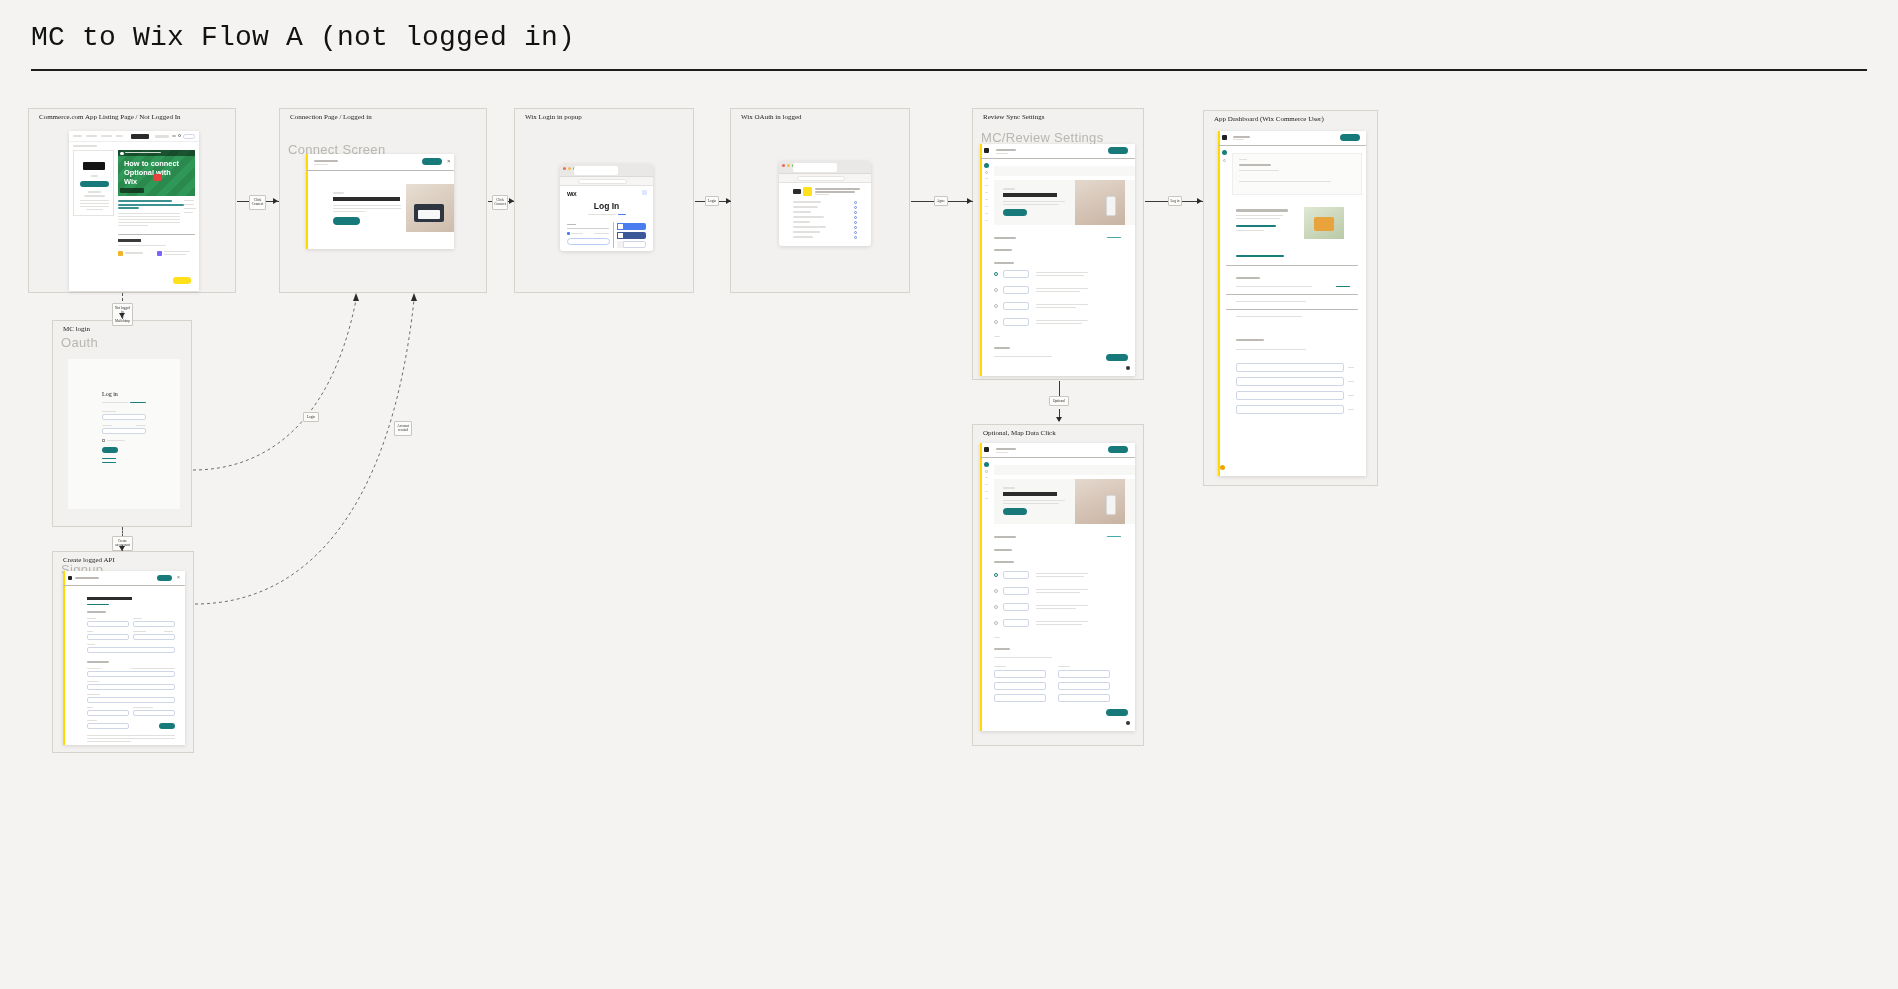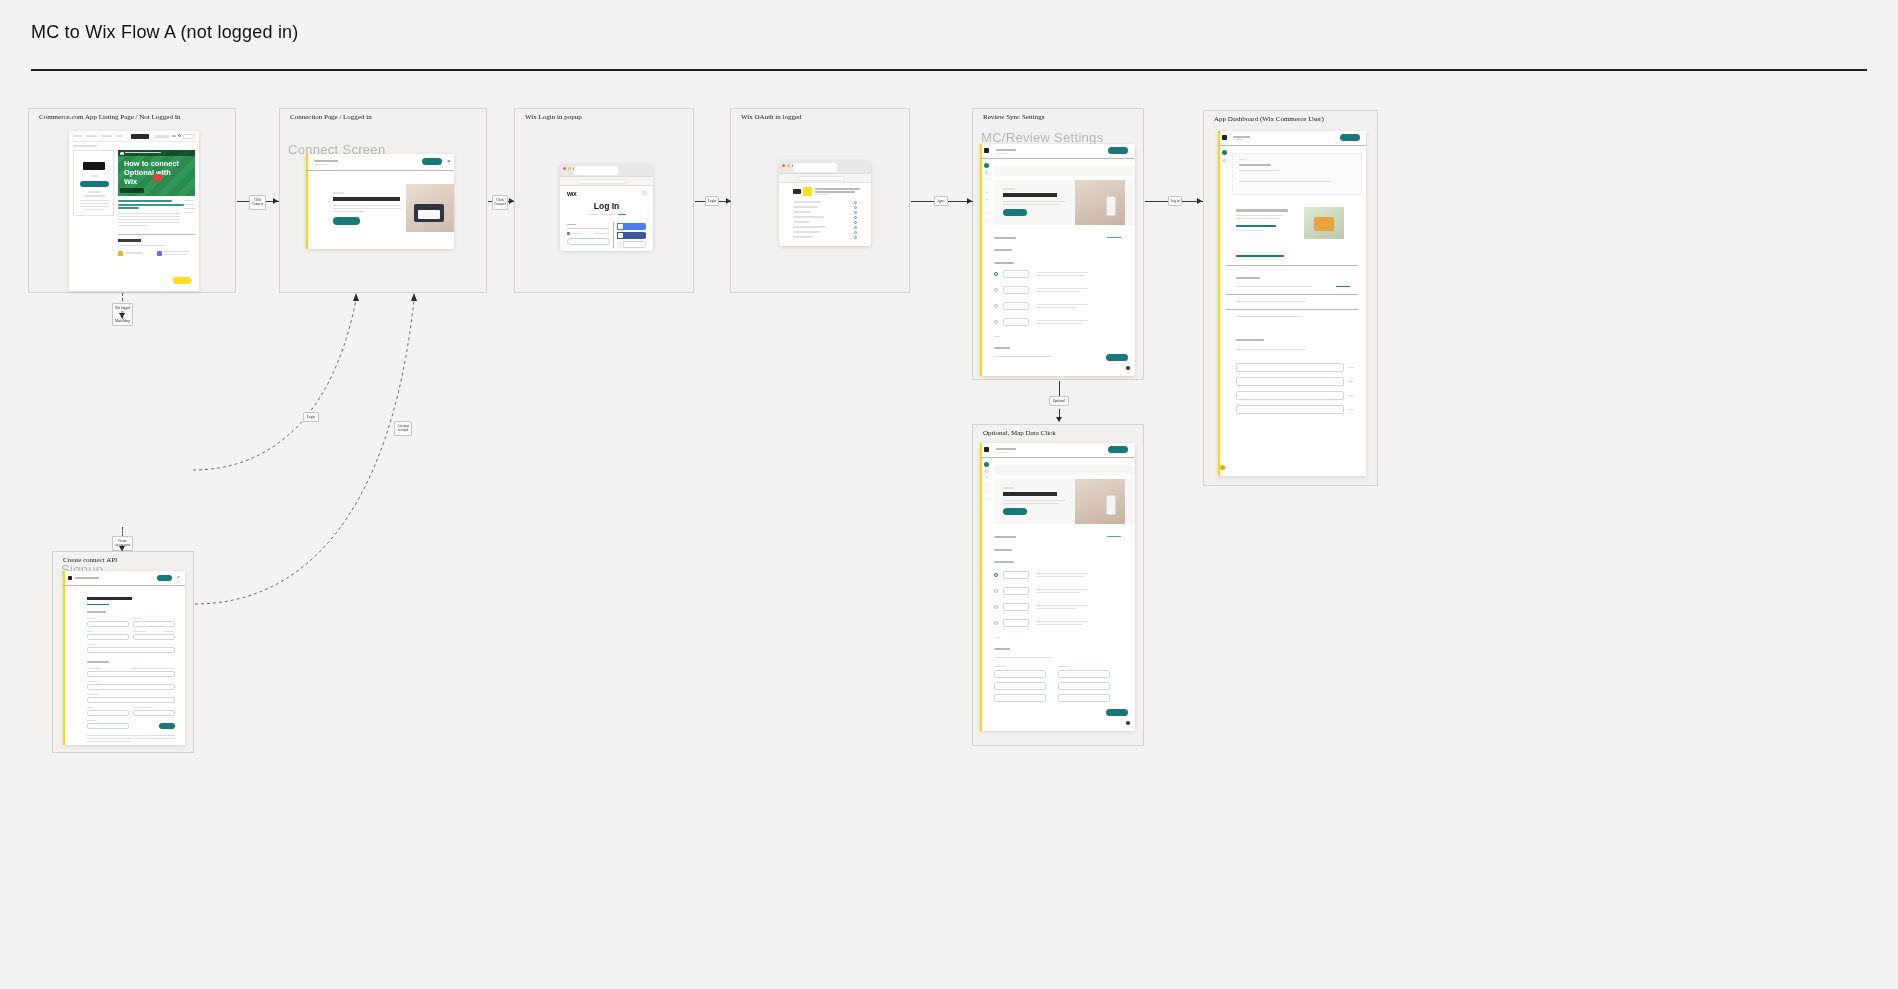--- a/index.html
+++ b/index.html
@@ -8,22 +8,22 @@
     width: 1898px; height: 989px;
     font-family: "Liberation Sans", sans-serif;
     position: relative;
     overflow: hidden;
   }
   .canvas { position: absolute; inset: 0; }
 
   
   .page-title {
     position: absolute; left: 31px; top: 22px;
-    font-family: Liberation Sans, sans-serif;
-    font-size: 18px; color: #121212; letter-spacing: .2px;
+    font-family: Liberation Mono, monospace;
+    font-size: 28px; color: #121212; letter-spacing: .2px;
   }
   .title-rule {
     position: absolute; left: 31px; top: 69px; width: 1836px; height: 2px;
     background: #1d1d1d;
   }
 
   
   .frame {
     position: absolute;
     background: #f2f1ef;
@@ -373,23 +373,43 @@
       <div class="ln" style="left:130px;top:250px;width:6px;height:1.2px;"></div>
       <div class="btn-out" style="left:18px;top:260px;width:108px;height:9px;"></div>
       <div class="ln" style="left:130px;top:264px;width:6px;height:1.2px;"></div>
       <div class="btn-out" style="left:18px;top:274px;width:108px;height:9px;"></div>
       <div class="ln" style="left:130px;top:278px;width:6px;height:1.2px;"></div>
 
       <div class="blk" style="left:2px;top:334px;width:5px;height:5px;background:#f0a500;border-radius:50%;"></div>
     </div>
   </div>
 
+  <div class="frame" style="left:52px;top:320px;width:140px;height:207px;">
+    <div class="frame-label">MC login</div>
+    <div class="ghost-title" style="top:14px;">Oauth</div>
+    <div class="screen" style="left:15px;top:38px;width:112px;height:150px;background:#fafaf8;">
+      <div style="position:absolute;left:34px;top:32px;font-family:'Liberation Serif',serif;font-size:6px;color:#1b1b1b;">Log in</div>
+      <div class="ln" style="left:34px;top:43px;width:26px;height:1.2px;"></div>
+      <div class="ln" style="left:62px;top:43px;width:16px;height:1.2px;background:#1a7f7c;"></div>
+
+      <div class="ln" style="left:34px;top:52px;width:14px;height:1.2px;"></div>
+      <div class="btn-out" style="left:34px;top:55px;width:44px;height:6px;"></div>
+      <div class="ln" style="left:34px;top:66px;width:10px;height:1.2px;"></div>
+      <div class="ln" style="left:68px;top:66px;width:10px;height:1.2px;"></div>
+      <div class="btn-out" style="left:34px;top:69px;width:44px;height:6px;"></div>
+      <div class="blk" style="left:34px;top:80px;width:3px;height:3px;border:1px solid #999;"></div>
+      <div class="ln" style="left:39px;top:81px;width:18px;height:1.2px;"></div>
+      <div class="btn-teal" style="left:34px;top:88px;width:16px;height:6px;"></div>
+      <div class="ln" style="left:34px;top:99px;width:14px;height:1.2px;background:#1a7f7c;"></div>
+      <div class="ln" style="left:34px;top:103px;width:14px;height:1.2px;background:#1a7f7c;"></div>
+    </div>
+  </div>
 
   <div class="frame" style="left:52px;top:551px;width:142px;height:202px;">
-    <div class="frame-label">Create connect API</div>
+    <div class="frame-label">Create logged API</div>
     <div class="ghost-title" style="top:10px;">Signup</div>
     <div class="screen shadow" style="left:10px;top:19px;width:122px;height:174px;">
       <div class="yellow-rail"></div>
       <div class="blk" style="left:5px;top:5px;width:4px;height:4px;background:#222;border-radius:1px;"></div>
       <div class="ln dark" style="left:12px;top:6px;width:24px;height:1.8px;"></div>
       <div class="btn-teal" style="left:94px;top:4px;width:15px;height:6px;"></div>
       <div style="position:absolute;left:114px;top:3px;font-size:5px;color:#666;">×</div>
       <div class="ln dark" style="left:0;top:14px;right:0;height:1px;"></div>
 
       <div class="blk" style="left:24px;top:26px;width:45px;height:3.4px;background:#2c2c2c;"></div>

